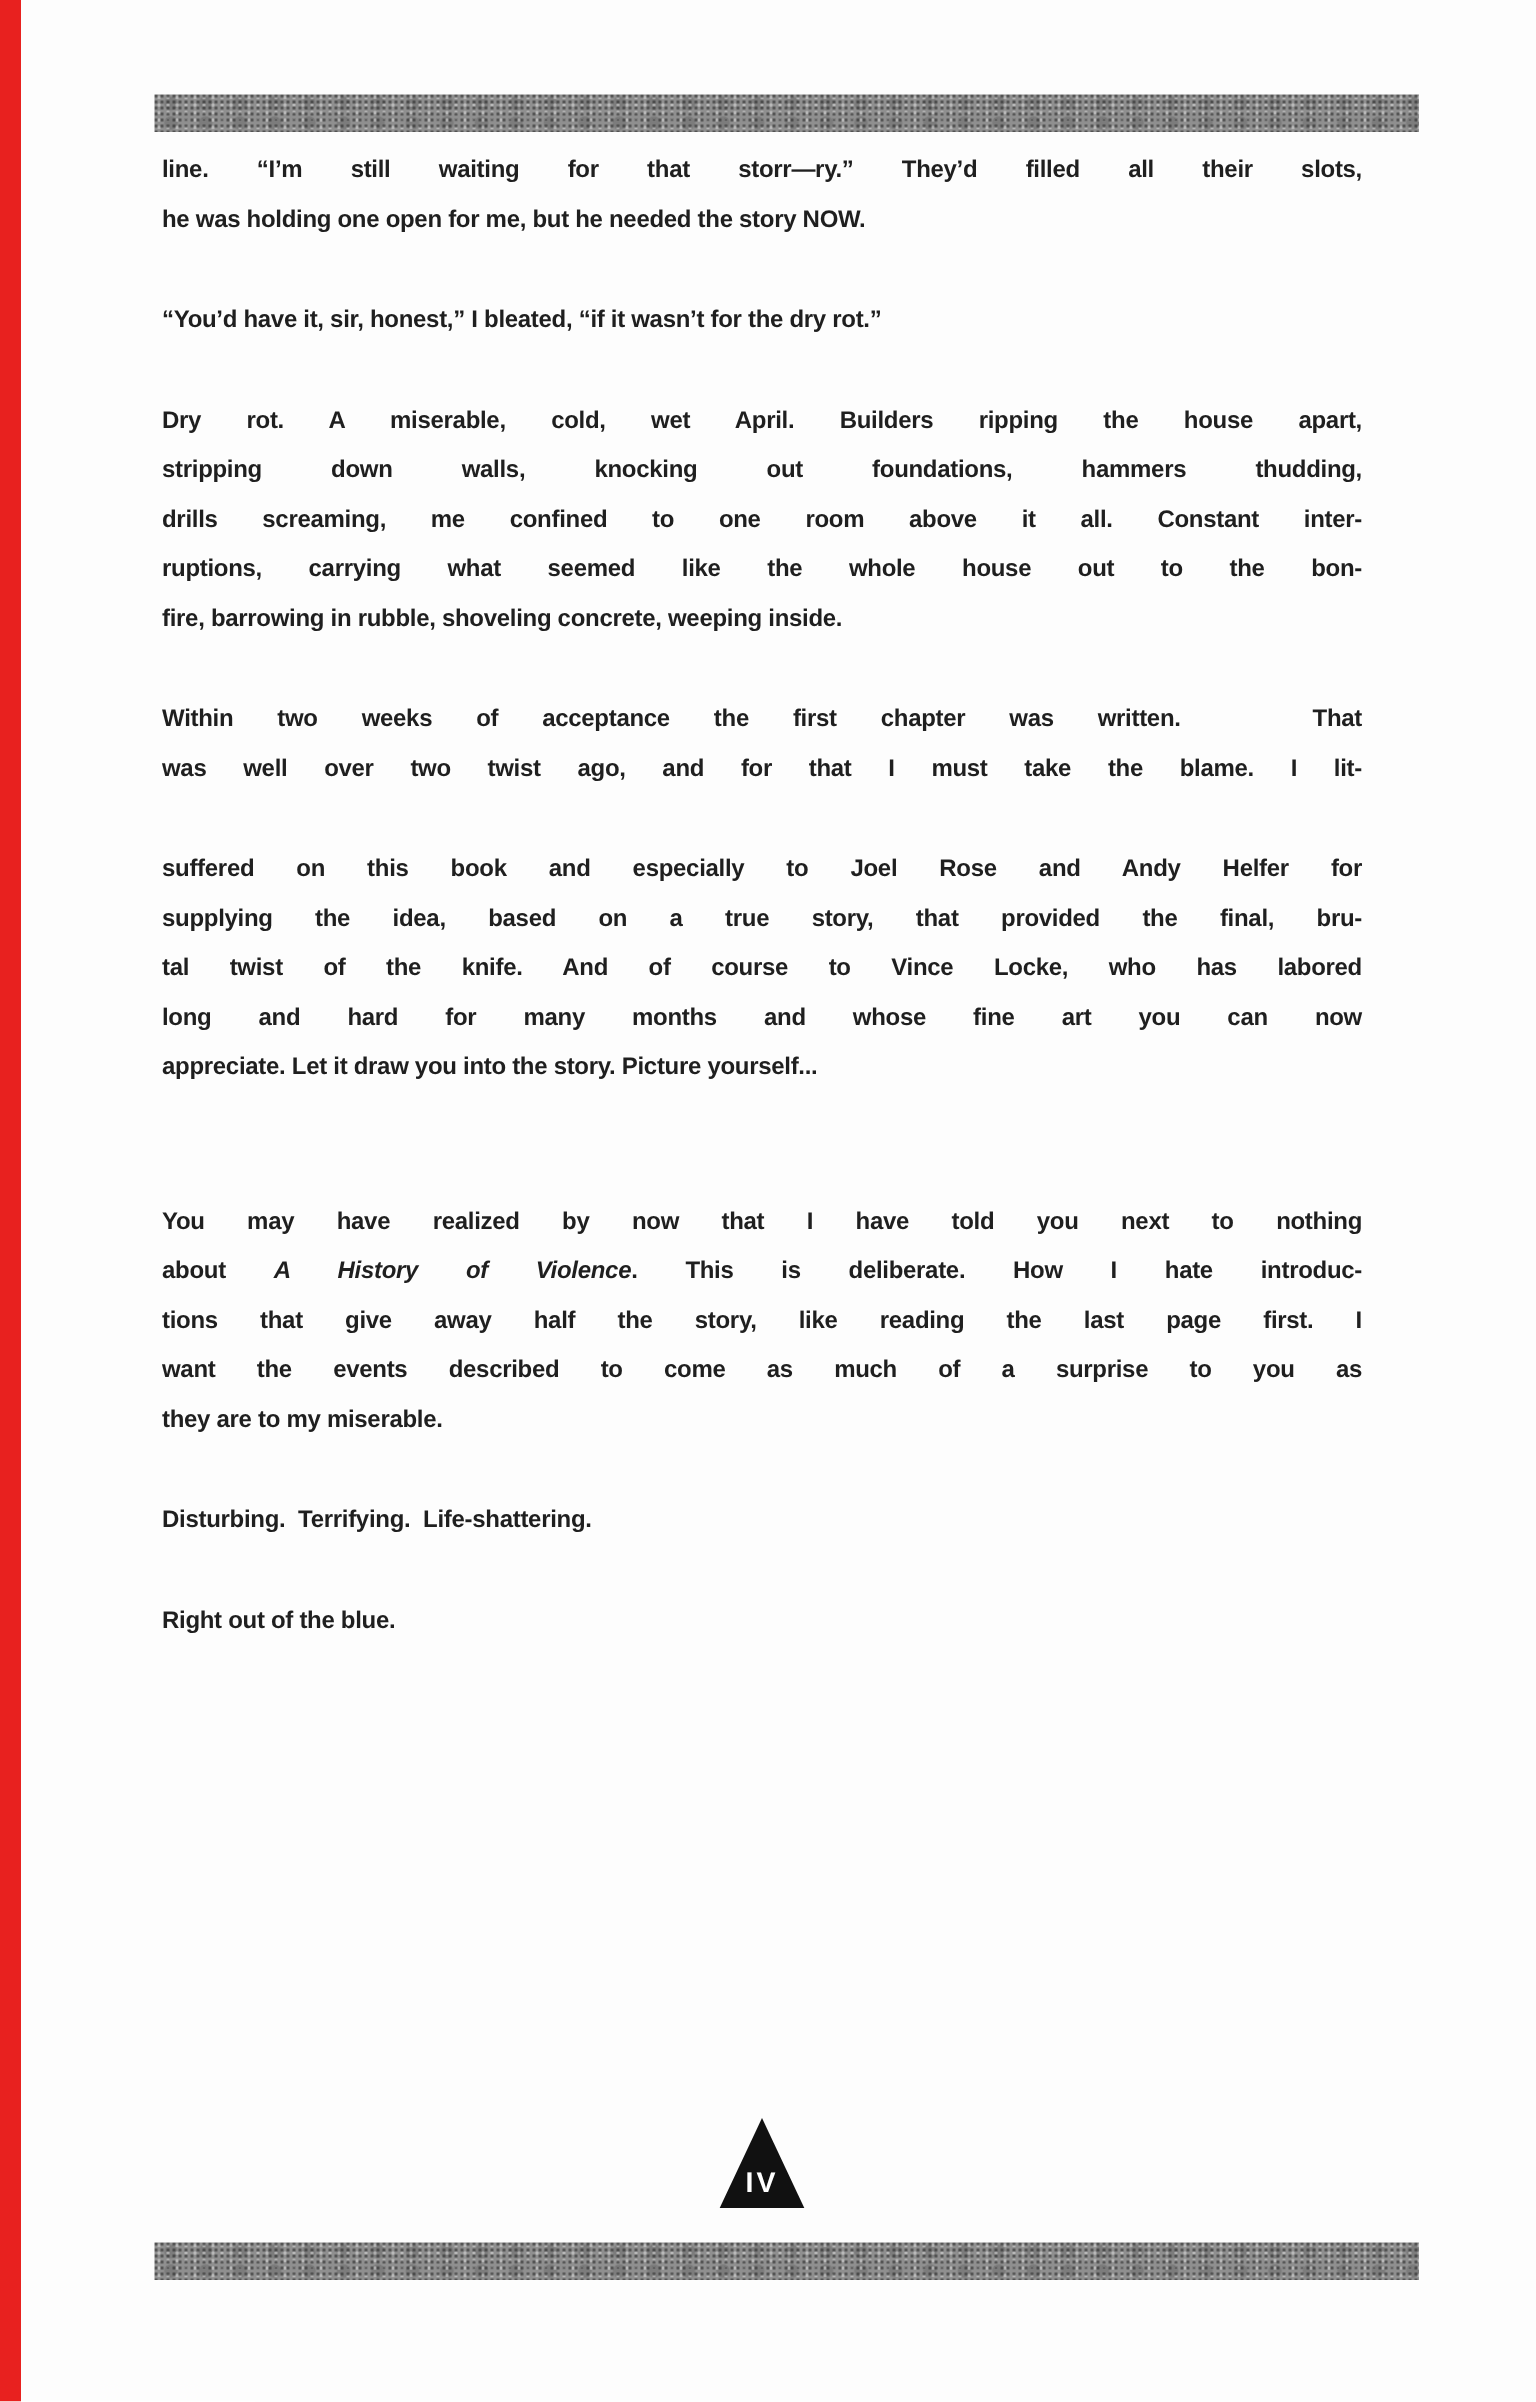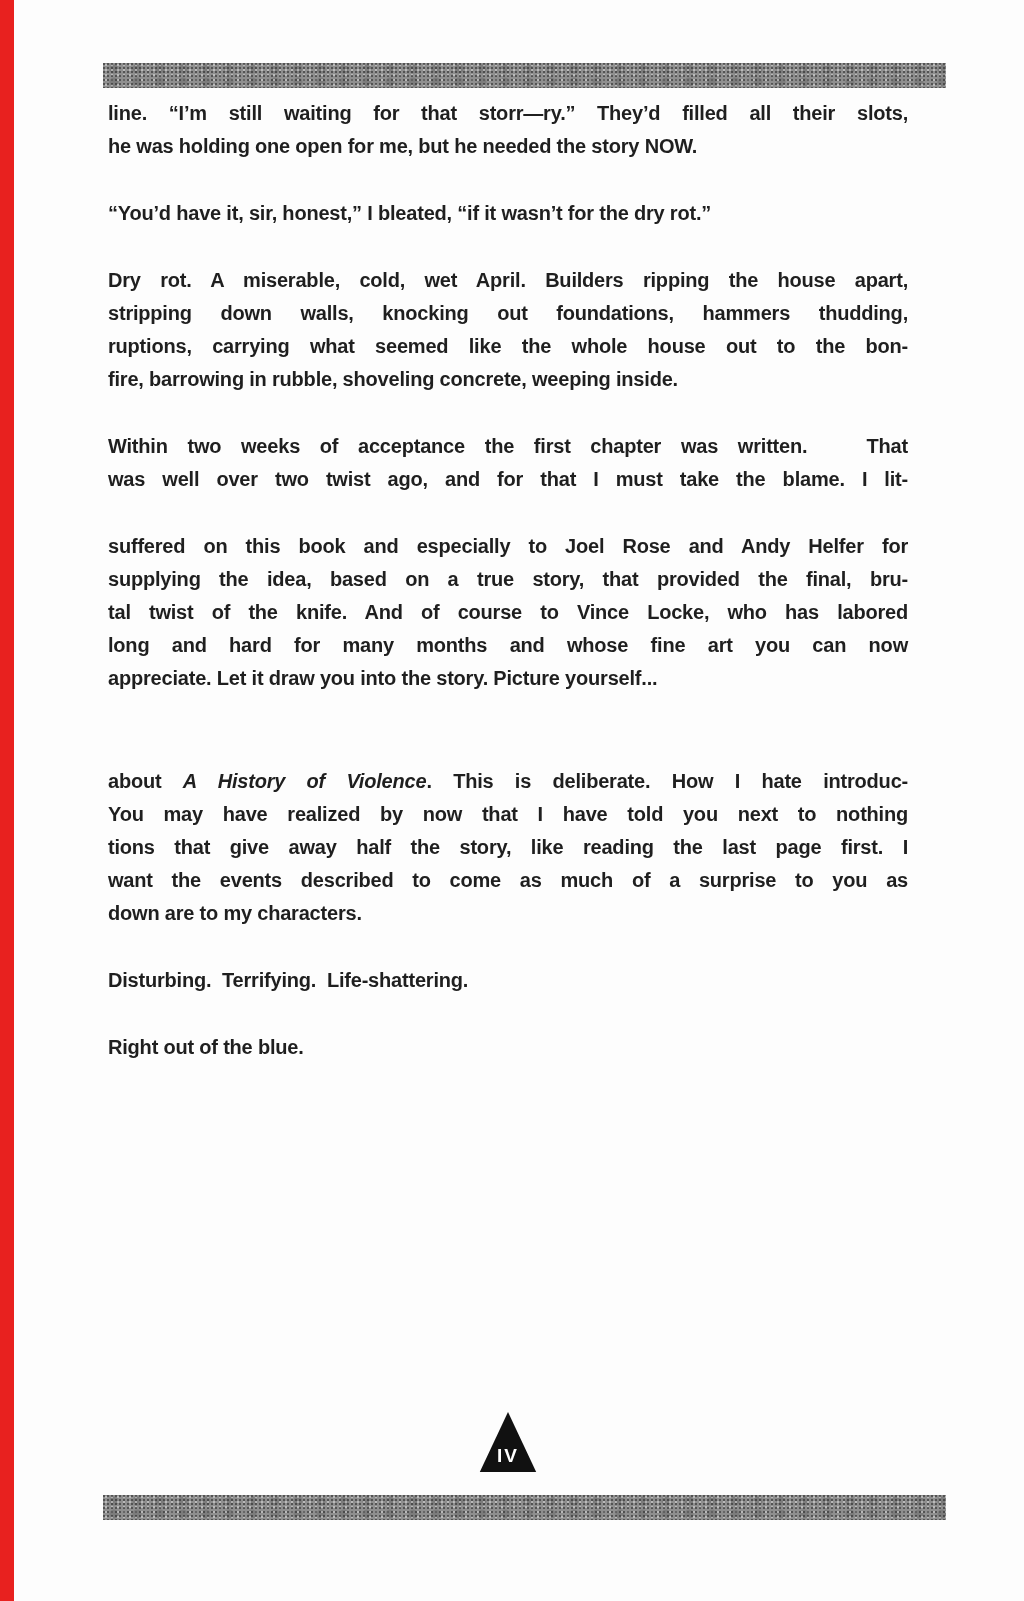--- a/index.html
+++ b/index.html
@@ -35,21 +35,21 @@
   }
   .bar.top { top: 63px; }
   .bar.bottom { top: 1495px; }
 
   
   .text-block {
     position: absolute;
     left: 108px; top: 97px;
     width: 800px;
     color: #1f1f1f;
-    font-size: 20px;
+    font-size: 16px;
     font-weight: 700;
     line-height: 33px;
     letter-spacing: -0.2px;
   }
   .para { margin-top: 34px; }
   .para:first-child { margin-top: 0; }
   .para[data-para="6"] { margin-top: 70px; }
   .line {
     text-align: justify;
     text-align-last: justify;
@@ -98,40 +98,41 @@
       <div class="para" data-para="0">
         <div class="line">line. “I’m still waiting for that storr—ry.” They’d filled all their slots,</div>
         <div class="line last">he was holding one open for me, but he needed the story NOW.</div>
       </div>
       <div class="para" data-para="1">
         <div class="line last">“You’d have it, sir, honest,” I bleated, “if it wasn’t for the dry rot.”</div>
       </div>
       <div class="para" data-para="2">
         <div class="line">Dry rot. A miserable, cold, wet April. Builders ripping the house apart,</div>
         <div class="line">stripping down walls, knocking out foundations, hammers thudding,</div>
+        <div class="line">drills screaming, me confined to one room above it all. Constant inter-</div>
         <div class="line">ruptions, carrying what seemed like the whole house out to the bon-</div>
         <div class="line last">fire, barrowing in rubble, shoveling concrete, weeping inside.</div>
       </div>
       <div class="para" data-para="4">
         <div class="line">Within two weeks of acceptance the first chapter was written.&nbsp;&nbsp; That</div>
         <div class="line">was well over two twist ago, and for that I must take the blame. I lit-</div>
       </div>
       <div class="para" data-para="5">
         <div class="line">suffered on this book and especially to Joel Rose and Andy Helfer for</div>
         <div class="line">supplying the idea, based on a true story, that provided the final, bru-</div>
         <div class="line">tal twist of the knife. And of course to Vince Locke, who has labored</div>
         <div class="line">long and hard for many months and whose fine art you can now</div>
         <div class="line last">appreciate. Let it draw you into the story. Picture yourself...</div>
       </div>
       <div class="para" data-para="6">
+        <div class="line">You may have realized by now that I have told you next to nothing</div>
         <div class="line"><span>about </span><span class="italic">A History of Violence</span><span>. This is deliberate. How I hate introduc-</span></div>
-        <div class="line">You may have realized by now that I have told you next to nothing</div>
         <div class="line">tions that give away half the story, like reading the last page first. I</div>
         <div class="line">want the events described to come as much of a surprise to you as</div>
-        <div class="line last">down are to my characters.</div>
+        <div class="line last">they are to my miserable.</div>
       </div>
       <div class="para" data-para="7">
         <div class="line last">Disturbing.&nbsp; Terrifying.&nbsp; Life-shattering.</div>
       </div>
       <div class="para" data-para="8">
         <div class="line last">Right out of the blue.</div>
       </div>
     </div>
 
   <div class="bar bottom"></div>

